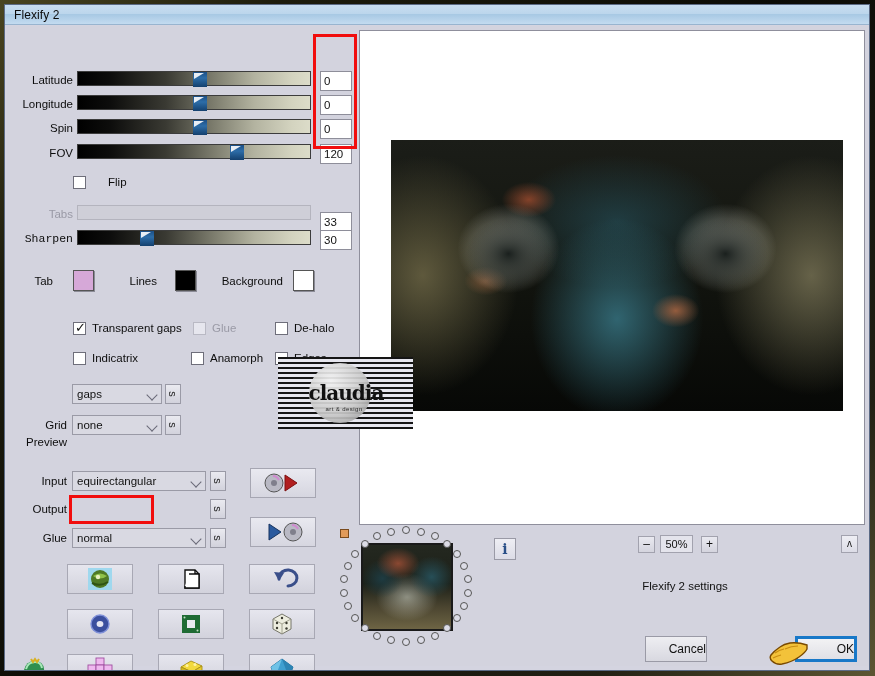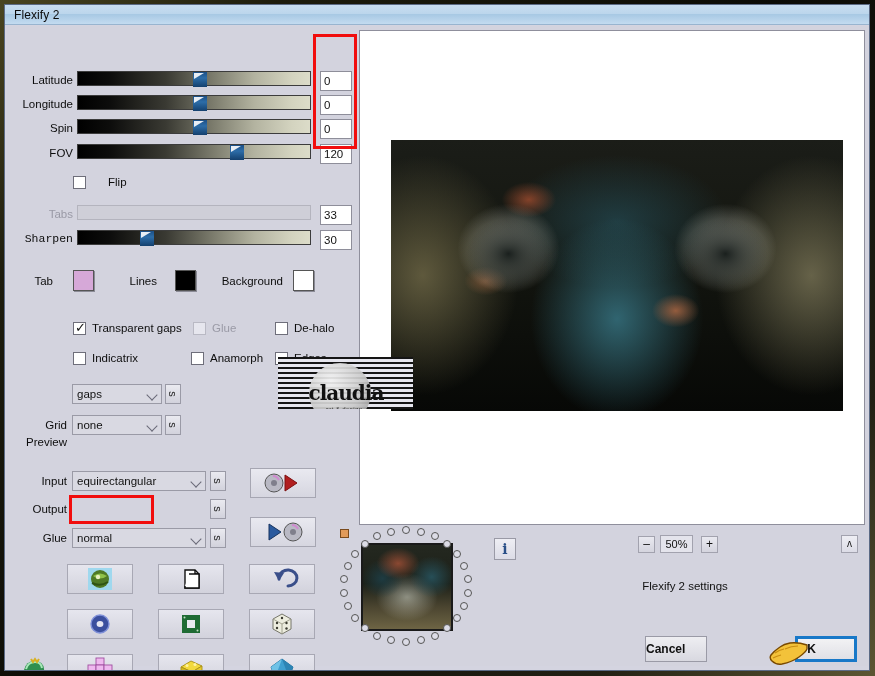--- a/index.html
+++ b/index.html
@@ -73,21 +73,21 @@
       radial-gradient(ellipse 30px 20px at 21% 52%, rgba(170,108,70,0.55) 0%, rgba(170,108,70,0) 72%),
       radial-gradient(ellipse 120px 140px at 50% 66%, rgba(58,124,140,0.78) 0%, rgba(58,124,140,0) 72%),
       radial-gradient(ellipse 150px 90px at 50% 30%, rgba(42,96,112,0.5) 0%, rgba(42,96,112,0) 74%),
       radial-gradient(ellipse 120px 150px at 7% 50%, rgba(120,112,76,0.75) 0%, rgba(120,112,76,0) 80%),
       radial-gradient(ellipse 120px 150px at 93% 50%, rgba(130,124,92,0.75) 0%, rgba(130,124,92,0) 80%),
       linear-gradient(to bottom, #1b1d18 0%, #141610 40%, #0d0f0b 72%, #070806 100%);
   }
   
   #watermark {
     position: absolute; left: 273px; top: 352px;
-    width: 135px; height: 52px;
+    width: 135px; height: 72px;
     background: repeating-linear-gradient(to bottom,
       #151515 0px, #151515 2px, #e6e6ee 2px, #e6e6ee 5px);
     overflow: hidden;
   }
   #wm-globe {
     position: absolute; left: 31px; top: 6px;
     width: 62px; height: 60px; border-radius: 50%;
     background: radial-gradient(circle at 35% 30%, #f2f2f2 0%, #c9c9c9 58%, #8e8e8e 100%);
     opacity: .92;
   }
@@ -258,21 +258,21 @@
     width: 160px; text-align: center;
     font-size: 11.5px; color: #111;
   }
 
   .dlgbtn {
     position: absolute; top: 631px;
     width: 62px; height: 26px;
     background: linear-gradient(to bottom,#eeeef2,#d8d8e0);
     border: 1px solid #9a9aa6;
     font-size: 12px; color: #111;
-    text-align: left; line-height: 24px; font-weight: bold;
+    text-align: right; line-height: 24px;
   }
   #okbtn {
     left: 790px;
     border: 3px solid #1878c8;
     background: linear-gradient(to bottom,#f2f2f4,#e0e0e6);
     line-height: 20px;
   }
 
   
   #thumb {
@@ -342,21 +342,21 @@
     <div class="slider" style="left:70px;top:118px;width:234px;">
       <div class="knob" style="left:152px;"></div>
     </div>
     <div class="numbox" style="left:313px;top:118px;">120</div>
 
     <div class="cbox" style="left:66px;top:150px;"></div>
     <div class="cbl" style="left:101px;top:150px;text-align:right;">Flip</div>
 
     <div class="lbl dim" style="left:8px;top:182px;width:58px;">Tabs</div>
     <div class="slider dis" style="left:70px;top:179px;width:234px;"></div>
-    <div class="numbox" style="left:313px;top:179px;">33</div>
+    <div class="numbox" style="left:313px;top:186px;">33</div>
 
     <div class="lbl" style="left:4px;top:206px;width:62px;font-family:Liberation Mono, monospace;">Sharpen</div>
     <div class="slider" style="left:70px;top:204px;width:234px;">
       <div class="knob" style="left:62px;"></div>
     </div>
     <div class="numbox" style="left:313px;top:204px;">30</div>
 
     <div class="lbl" style="left:18px;top:249px;width:28px;">Tab</div>
     <div class="swatch" id="sw0" style="left: 66px; top: 244px; background: rgb(214, 168, 216);"></div>
 

